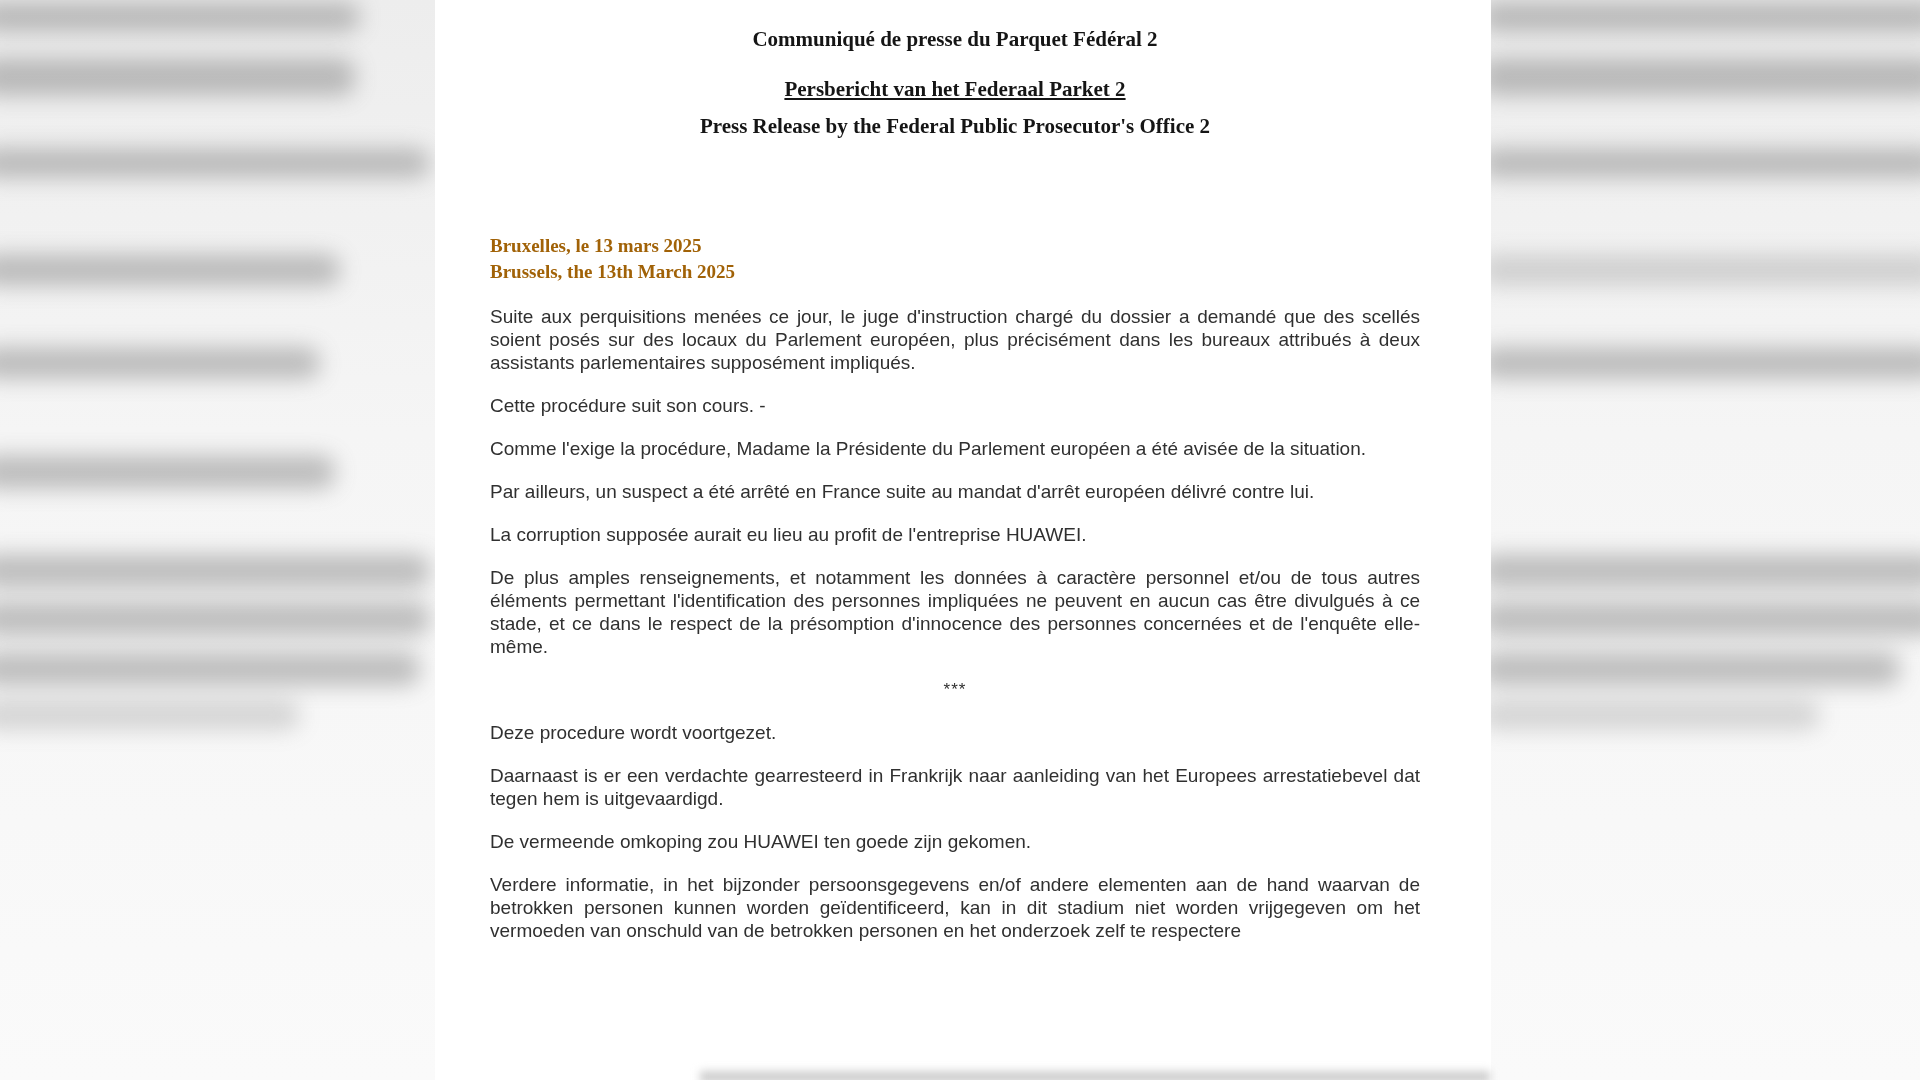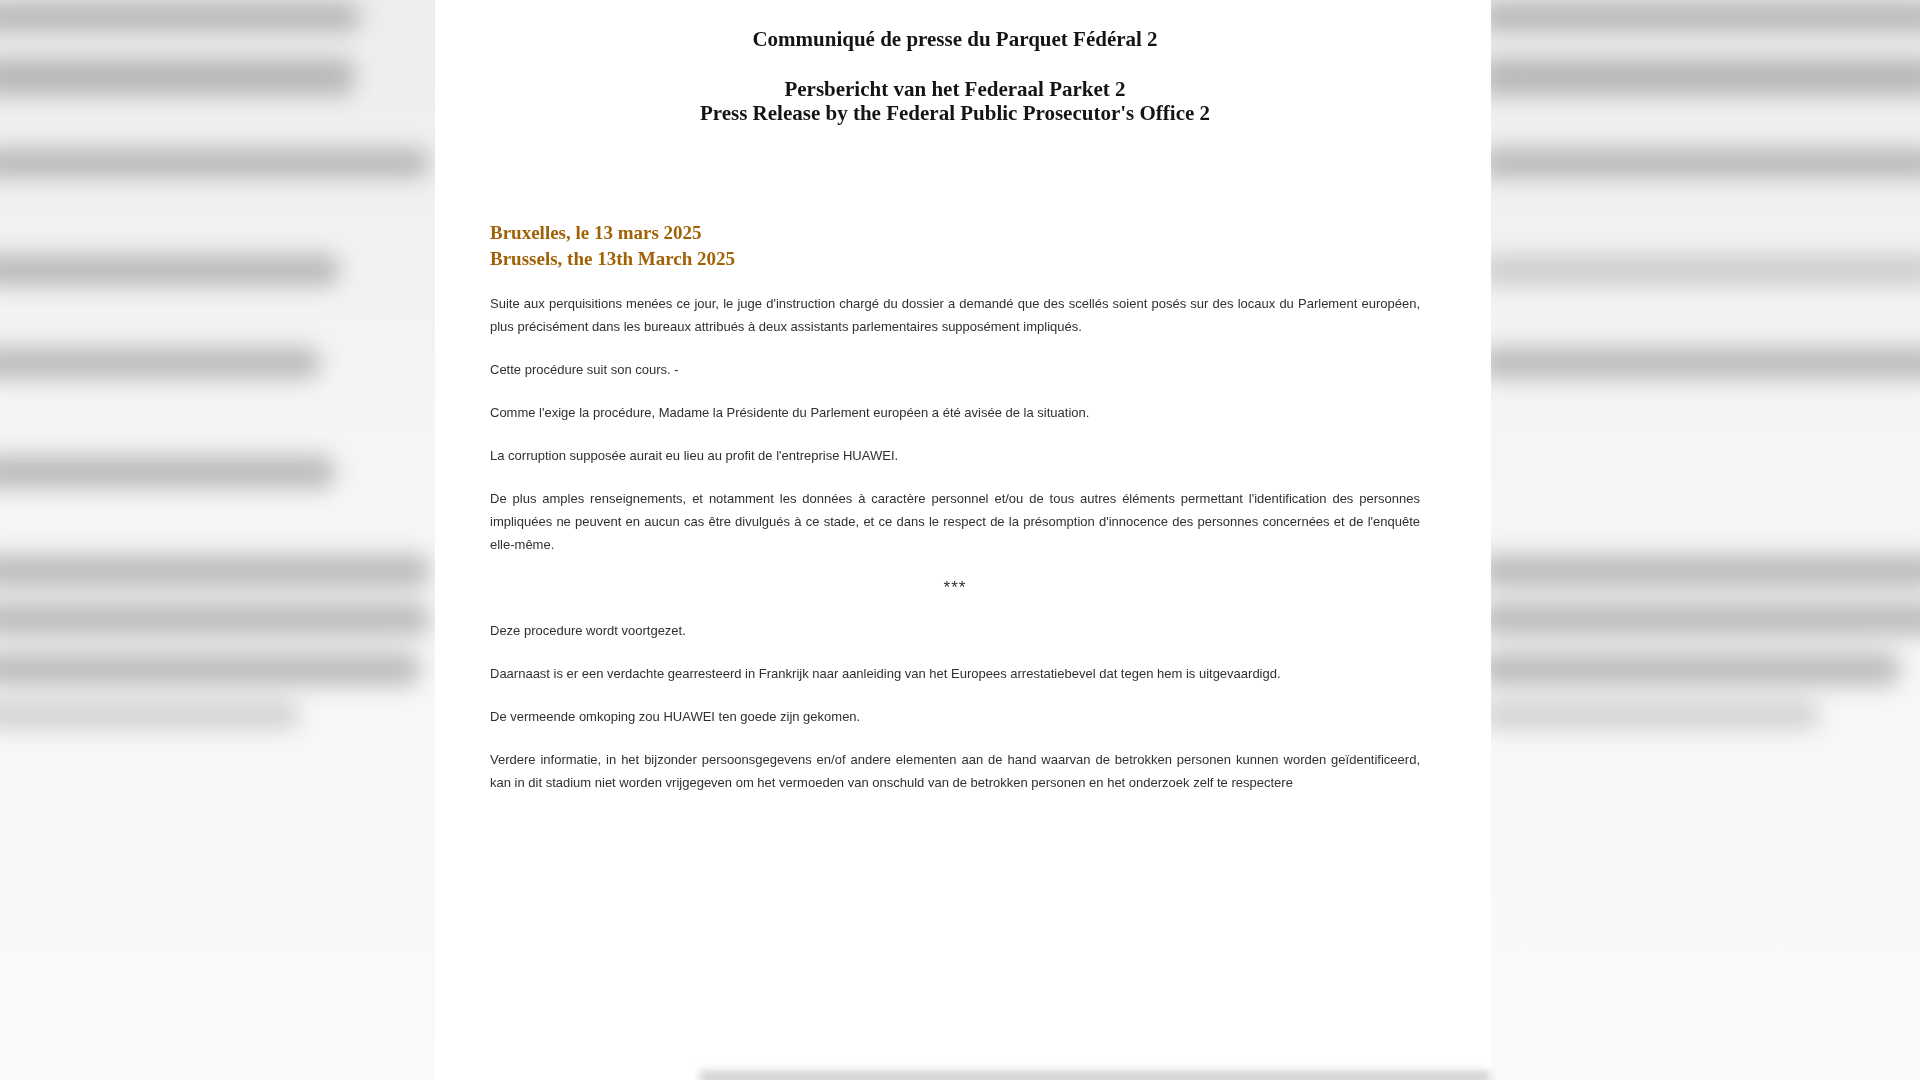--- a/index.html
+++ b/index.html
@@ -48,35 +48,35 @@
 
   .doc-title {
     font-family: "Liberation Serif", "DejaVu Serif", serif;
     font-weight: bold;
     color: #151515;
     text-align: center;
     font-size: 21px;
     line-height: 24px;
   }
   .doc-title.t1 { margin-top: 27px; }
-  .doc-title.t2 { margin-top: 26px; }
-  .doc-title.t3 { margin-top: 0; text-align: center; }
+  .doc-title.t2 { margin-top: 26px; text-decoration: underline; }
+  .doc-title.t3 { margin-top: 13px; text-align: center; }
 
   .datelines {
     margin-top: 95px;
     font-family: "Liberation Serif", "DejaVu Serif", serif;
     font-weight: bold;
     color: #a16207;
     font-size: 19px;
     line-height: 26px;
   }
 
   .body-text { margin-top: 20px; }
   .para {
-    font-size: 13px;
+    font-size: 19px;
     line-height: 23px;
     margin: 0 0 20px 0;
     text-align: justify;
     color: #303030;
   }
   .separator {
     text-align: center;
     font-size: 17px;
     line-height: 23px;
     letter-spacing: 1px;
@@ -132,20 +132,21 @@
 
       <div class="datelines">
         <div>Bruxelles, le 13 mars 2025</div>
         <div>Brussels, the 13th March 2025</div>
       </div>
 
       <div class="body-text">
         <p class="para">Suite aux perquisitions menées ce jour, le juge d'instruction chargé du dossier a demandé que des scellés soient posés sur des locaux du Parlement européen, plus précisément dans les bureaux attribués à deux assistants parlementaires supposément impliqués.</p>
         <p class="para">Cette procédure suit son cours. -</p>
         <p class="para">Comme l'exige la procédure, Madame la Présidente du Parlement européen a été avisée de la situation.</p>
+        <p class="para">Par ailleurs, un suspect a été arrêté en France suite au mandat d'arrêt européen délivré contre lui.</p>
         <p class="para">La corruption supposée aurait eu lieu au profit de l'entreprise HUAWEI.</p>
         <p class="para">De plus amples renseignements, et notamment les données à caractère personnel et/ou de tous autres éléments permettant l'identification des personnes impliquées ne peuvent en aucun cas être divulgués à ce stade, et ce dans le respect de la présomption d'innocence des personnes concernées et de l'enquête elle-même.</p>
 
         <div class="separator">***</div>
 
         <p class="para">Deze procedure wordt voortgezet.</p>
         <p class="para">Daarnaast is er een verdachte gearresteerd in Frankrijk naar aanleiding van het Europees arrestatiebevel dat tegen hem is uitgevaardigd.</p>
         <p class="para">De vermeende omkoping zou HUAWEI ten goede zijn gekomen.</p>
         <p class="para">Verdere informatie, in het bijzonder persoonsgegevens en/of andere elementen aan de hand waarvan de betrokken personen kunnen worden geïdentificeerd, kan in dit stadium niet worden vrijgegeven om het vermoeden van onschuld van de betrokken personen en het onderzoek zelf te respectere</p>
       </div>

